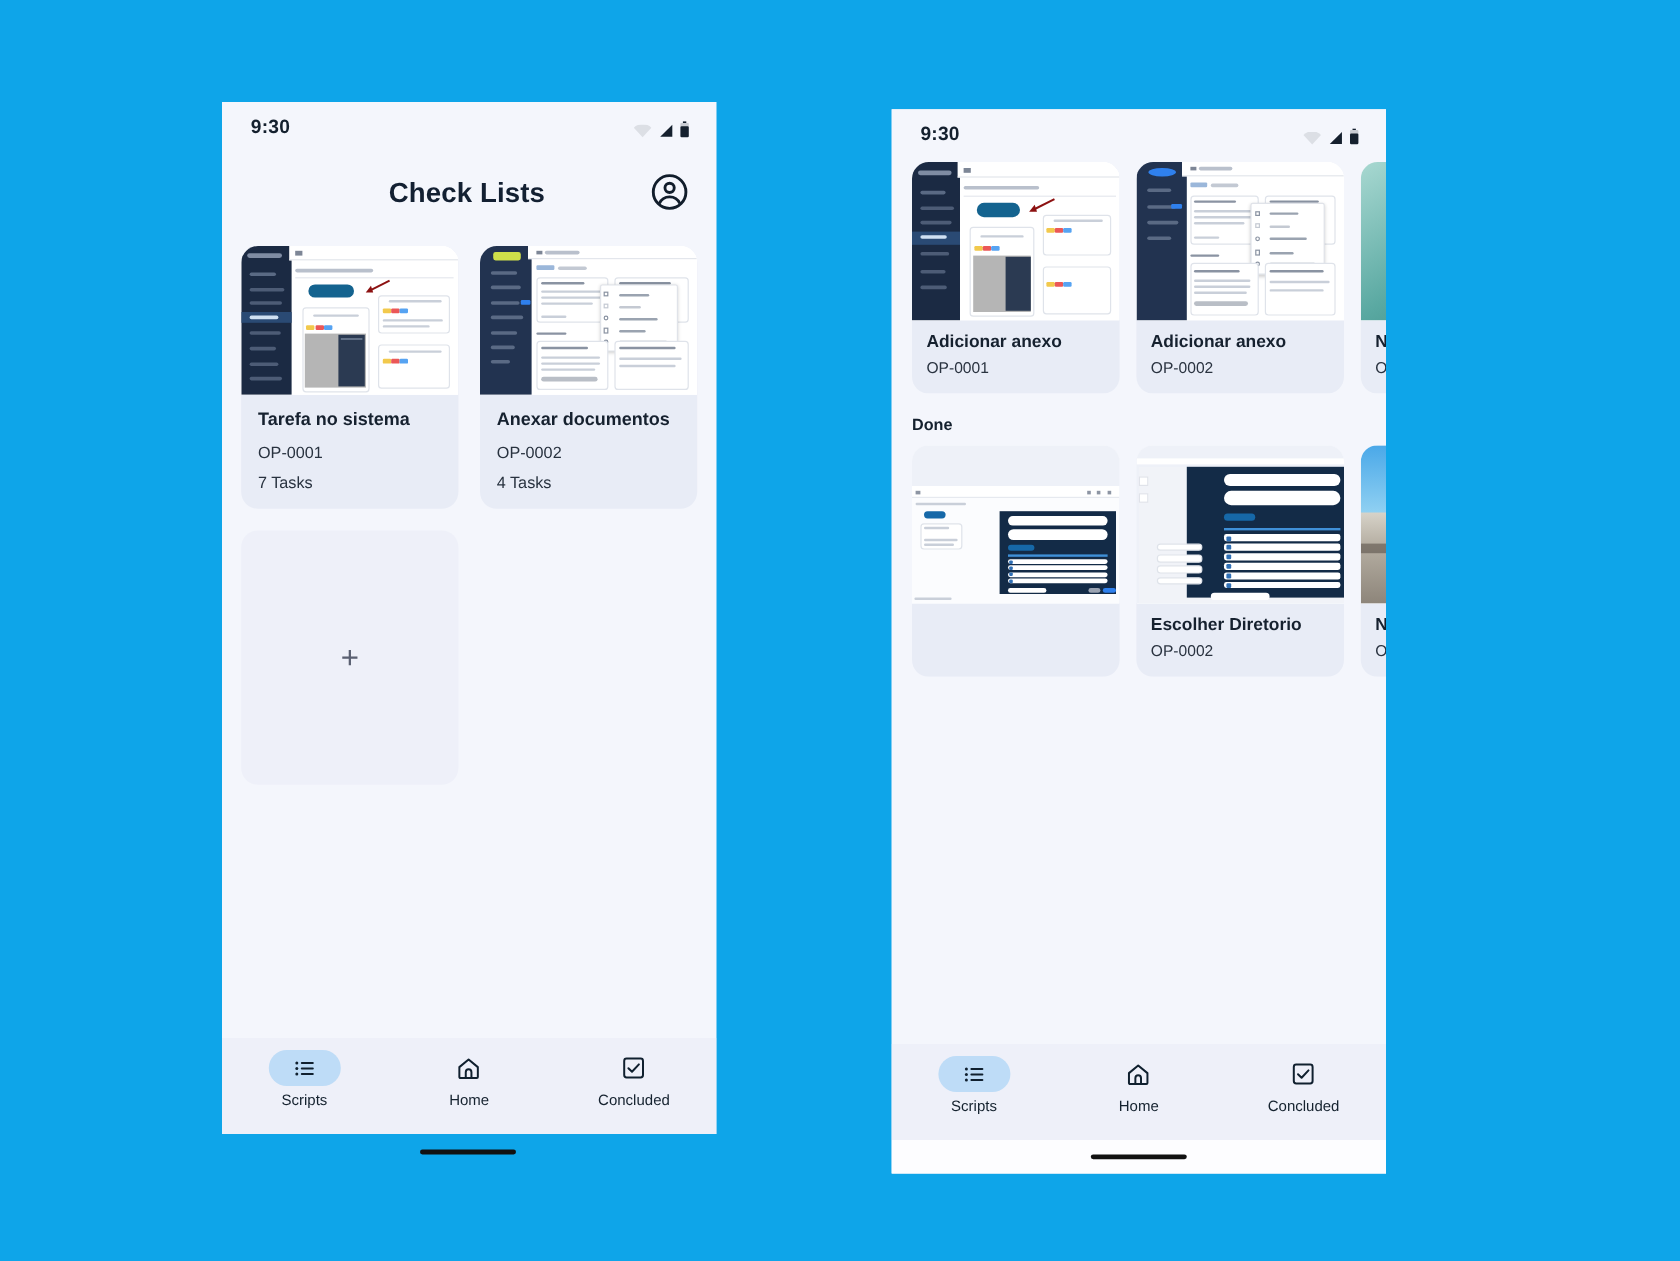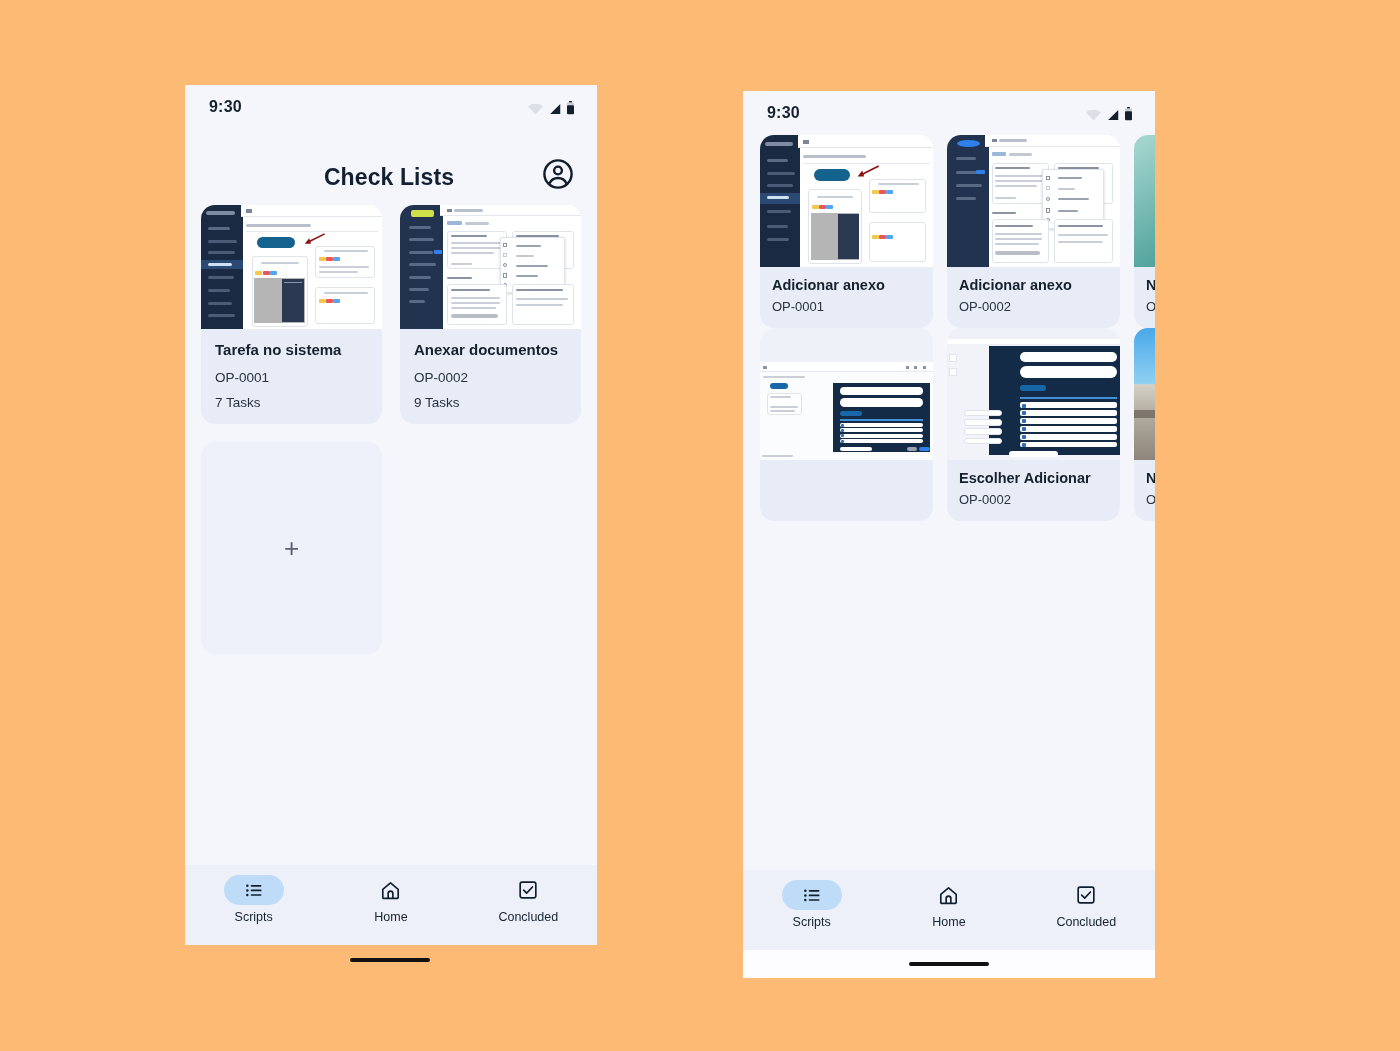--- a/index.html
+++ b/index.html
@@ -2,21 +2,21 @@
 <html><head>
 <meta charset="utf-8">
 <style>
   * { box-sizing: border-box; margin: 0; padding: 0; }
   html, body {
     width: 1400px; height: 1051px;
     background: #ffffff;
     font-family: "Liberation Sans", sans-serif;
     overflow: hidden;
   }
-  .stage { position: relative; width: 1400px; height: 1051px; background:#fdba74; }
+  .stage { position: relative; width: 1400px; height: 1051px; background:#0ea5e9; }
 
   
   .phone {
     position: absolute;
     background: #f4f6fc;
     overflow: hidden;
   }
   #phone-left  { left: 185px; top: 85px;  width: 412px; height: 860px; }
   #phone-right { left: 743px; top: 91px;  width: 412px; height: 887px; }
 
@@ -28,21 +28,21 @@
     padding: 0 22px 0 24px;
   }
   .clock { font-size: 16px; font-weight: 700; color:#14202e; letter-spacing:.2px;}
   .status-icons { display:flex; align-items:flex-end; gap:5px; height:16px;}
   .ico-wifi { width:15px; height:11px; }
   .ico-sig  { width:13px; height:12px; }
   .ico-batt { width:9px;  height:14px; }
 
   
   .appbar {
-    height: 62px; display:flex; align-items:flex-end; padding: 0 22px;
+    height: 62px; display:flex; align-items:center; padding: 0 22px;
     position:relative;
   }
   .appbar .title {
     flex:1; text-align:center; font-size:23px; font-weight:700; color:#132032;
     letter-spacing:.1px;
   }
   .avatar-btn { width:34px; height:34px; display:flex; align-items:center; justify-content:center;}
   .back-btn   { width:30px; height:30px; display:flex; align-items:center; justify-content:center;}
   .spacer30 { width:30px; height:30px;}
 
@@ -284,21 +284,21 @@
               <div style="position:absolute;left:28%;top:88%;width:26%;height:4px;background:#b9bec6;border-radius:2px"></div>
               <div class="mk-card" style="left:62%;top:64%;width:34%;height:33%"></div>
               <div class="mk-line" style="left:64%;top:68%;width:26%;background:#8a93a2"></div>
               <div class="mk-line" style="left:64%;top:75%;width:29%"></div>
               <div class="mk-line" style="left:64%;top:80%;width:26%"></div>
             </div>
           </div>
           <div class="meta">
             <div class="c-title">Anexar documentos</div>
             <div class="c-code">OP-0002</div>
-            <div class="c-count">9 Tasks</div>
+            <div class="c-count">4 Tasks</div>
           </div>
         </div>
 
 
         <div class="card-add">
           <div class="plus">+</div>
         </div>
       </div>
 
       <div class="bottomnav">
@@ -464,20 +464,21 @@
           <div class="thumb">
             <div class="photo-teal2"></div>
           </div>
           <div class="meta">
             <div class="c-title">N</div>
             <div class="c-code">O</div>
           </div>
         </div>
       </div>
 
+      <div class="section-label" style="padding-top:18px">Done</div>
       <div class="hscroll">
 
         <div class="hcard">
           <div class="thumb">
             <div class="mock" style="background:#eef1f8">
               <div style="position:absolute;left:0;right:0;top:26%;bottom:0;background:#fbfcfe"></div>
               <div style="position:absolute;left:0;right:0;top:26%;height:7%;background:#fff;border-bottom:1px solid #e6e9ef"></div>
               <div style="position:absolute;left:2%;top:28.5%;width:4px;height:3px;background:#8d95a3"></div>
               <div style="position:absolute;right:4%;top:28.5%;width:3px;height:3px;background:#8d95a3"></div>
               <div style="position:absolute;right:9%;top:28.5%;width:3px;height:3px;background:#8d95a3"></div>
@@ -534,21 +535,21 @@
               <div class="mk-row" style="left:42%;right:2%;top:86%;height:4.5%"></div>
               <div class="mk-cb" style="left:43.5%;top:87.2%;width:4px;height:4px"></div>
               <div style="position:absolute;left:10%;top:62%;width:22%;height:5%;background:#fff;border:1px solid #dfe3ea;border-radius:3px"></div>
               <div style="position:absolute;left:10%;top:69%;width:22%;height:5%;background:#fff;border:1px solid #dfe3ea;border-radius:3px"></div>
               <div style="position:absolute;left:10%;top:76%;width:22%;height:5%;background:#fff;border:1px solid #dfe3ea;border-radius:3px"></div>
               <div style="position:absolute;left:10%;top:83%;width:22%;height:5%;background:#fff;border:1px solid #dfe3ea;border-radius:3px"></div>
               <div class="mk-white" style="left:36%;top:93%;width:28%;height:4.5%"></div>
             </div>
           </div>
           <div class="meta">
-            <div class="c-title">Escolher Adicionar</div>
+            <div class="c-title">Escolher Diretorio</div>
             <div class="c-code">OP-0002</div>
           </div>
         </div>
 
         <div class="hcard">
           <div class="thumb">
             <div class="photo-sky">
 
               <div class="band"></div>
             </div>

